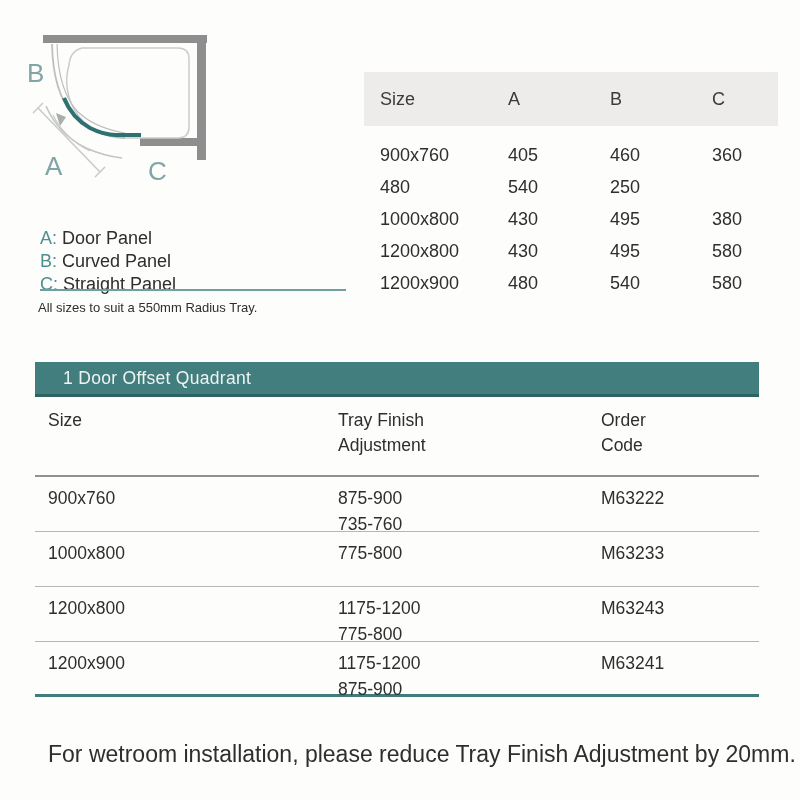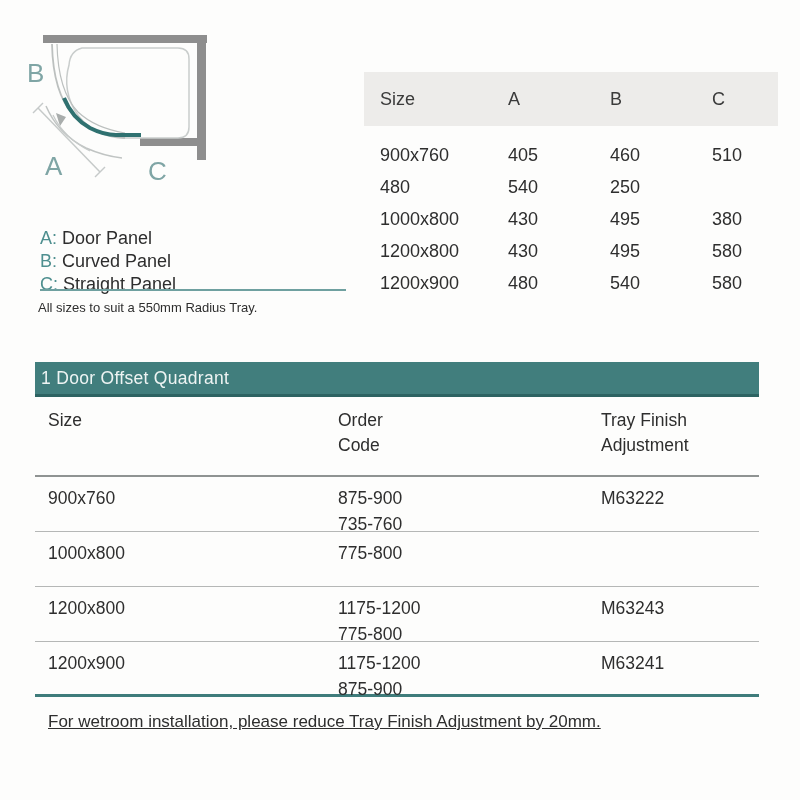--- a/index.html
+++ b/index.html
@@ -22,32 +22,32 @@
   .dims { position:absolute; left:364px; top:72px; width:414px; font-size:18px; }
   .dims-row { display:grid; grid-template-columns:128px 102px 102px 66px;
               padding-left:16px; box-sizing:border-box; align-items:center; }
   .dims-head { height:54px; background:#edecea; color:#3b3b3b; }
   .dims-body { margin-top:13px; }
   .dims-body .dims-row { height:32px; }
 
   
   .product { position:absolute; left:35px; top:362px; width:724px; font-size:17.5px; }
   .product-title-bar { height:35px; background:#417e7d; border-bottom:3px solid #2d6362;
-              display:flex; align-items:center; padding-left:6px; box-sizing:border-box;
+              display:flex; align-items:center; padding-left:28px; box-sizing:border-box;
               color:#eef4f3; letter-spacing:0.3px; }
   .product-head { display:grid; grid-template-columns:290px 263px 1fr;
               padding:11px 0 0 13px; min-height:80px; box-sizing:border-box;
               border-bottom:2px solid #8f9392; line-height:25px; }
   .product-row { display:grid; grid-template-columns:290px 263px 1fr;
               padding:8px 0 0 13px; height:55px; box-sizing:border-box;
               border-bottom:1.5px solid #b5b7b6; line-height:26px; }
   .product-row.last { border-bottom:3px solid #3f7c7b; }
 
   
-  .footer-note { position:absolute; left:48px; top:712px; font-size:17px;text-decoration:underline; }
+  .footer-note { position:absolute; left:48px; top:741px; font-size:23px; }
 </style>
 </head>
 <body>
 
 <div class="page">
 
   <svg class="diagram" width="200" height="178" viewBox="0 0 200 178">
 
     <rect x="31" y="17" width="164" height="8" fill="#8e8e8e"></rect>
     <rect x="185" y="17" width="9" height="125" fill="#8e8e8e"></rect>
@@ -96,21 +96,21 @@
       <span>Size</span>
       <span>A</span>
       <span>B</span>
       <span>C</span>
     </div>
     <div class="dims-body">
       <div class="dims-row">
         <span>900x760</span>
         <span>405</span>
         <span>460</span>
-        <span>510</span>
+        <span>360</span>
       </div>
       <div class="dims-row">
         <span>480</span>
         <span>540</span>
         <span>250</span>
       </div>
       <div class="dims-row">
         <span>1000x800</span>
         <span>430</span>
         <span>495</span>
@@ -134,42 +134,43 @@
   <div class="product">
     <div class="product-title-bar">
       <span>1 Door Offset Quadrant</span>
     </div>
     <div class="product-head">
       <div>
         <div>Size</div>
         <div></div>
       </div>
       <div>
+        <div>Tray Finish</div>
+        <div>Adjustment</div>
+      </div>
+      <div>
         <div>Order</div>
         <div>Code</div>
-      </div>
-      <div>
-        <div>Tray Finish</div>
-        <div>Adjustment</div>
       </div>
     </div>
 
     <div class="product-row">
       <div>900x760</div>
       <div>
         <div>875-900</div>
         <div>735-760</div>
       </div>
       <div>M63222</div>
     </div>
     <div class="product-row">
       <div>1000x800</div>
       <div>
         <div>775-800</div>
       </div>
+      <div>M63233</div>
     </div>
     <div class="product-row">
       <div>1200x800</div>
       <div>
         <div>1175-1200</div>
         <div>775-800</div>
       </div>
       <div>M63243</div>
     </div>
     <div class="product-row last">

